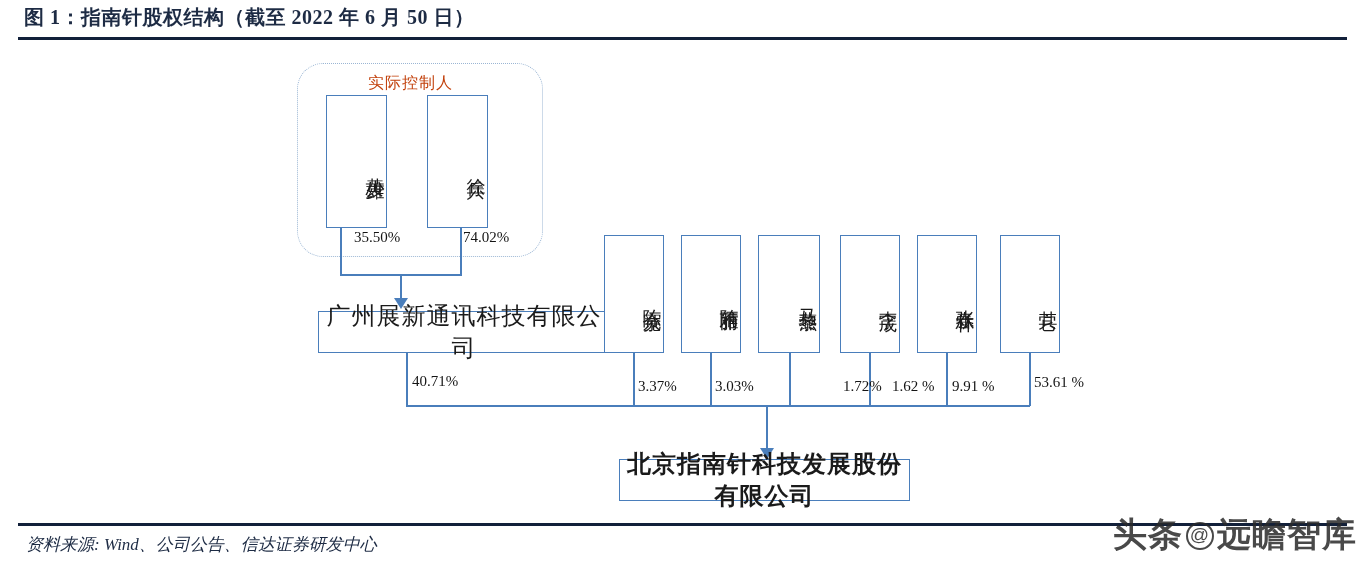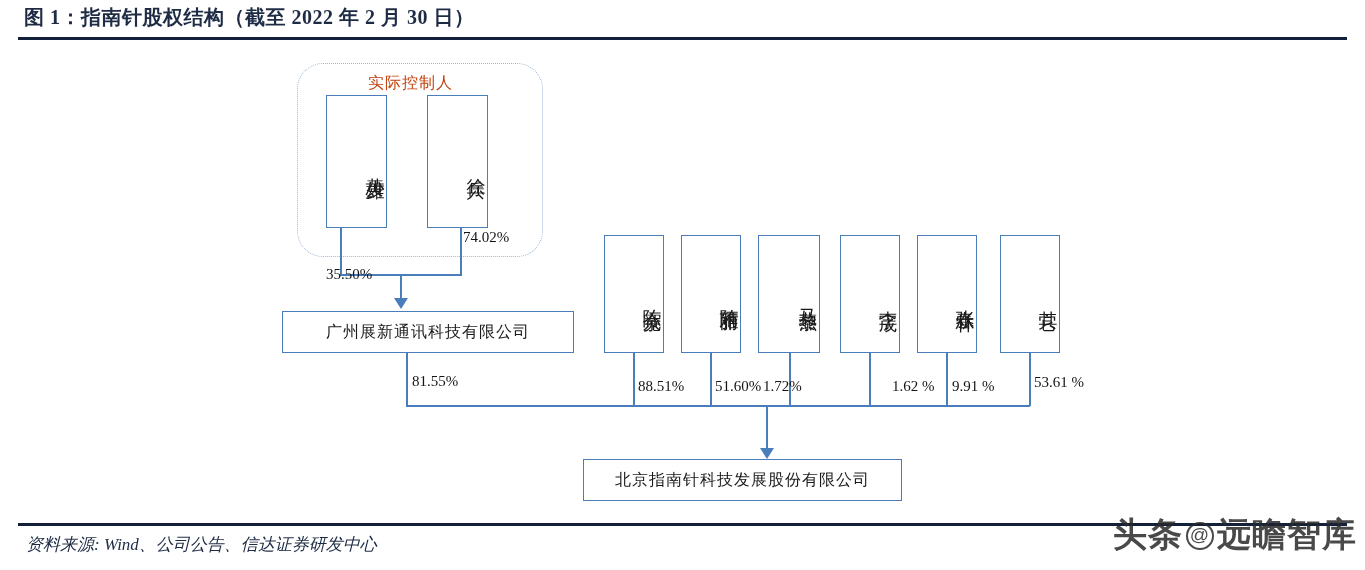--- a/index.html
+++ b/index.html
@@ -102,22 +102,23 @@
     font-size: 19px;
     line-height: 1.12;
     writing-mode: vertical-rl;
     text-orientation: upright;
     letter-spacing: 2px;
     padding-top: 6px;
     align-items: flex-start;
     justify-content: center;
   }
   .node-company {
-    font-size: 16px;
+    font-size: 24px;
     letter-spacing: 1px;
+    margin-left: 36px;
   }
   .group-box {
     position: absolute;
     box-sizing: border-box;
     border: 1.6px dotted #9bb6d4;
     border-radius: 26px;
     background: transparent;
   }
   .group-label {
     position: absolute;
@@ -146,49 +147,49 @@
     color: #141414;
     white-space: nowrap;
     font-family: "Liberation Serif", "DejaVu Serif", serif;
   }
 </style>
 </head>
 <body>
 
 <div id="page">
 
-  <div id="fig-title">图 1：指南针股权结构（截至 2022 年 2 月 30 日）</div>
+  <div id="fig-title">图 1：指南针股权结构（截至 2022 年 6 月 50 日）</div>
   <div id="title-rule"></div>
 
   <div id="diagram">
 
     <div class="group-box" style="left:297px; top:63px; width:246px; height:194px;"></div>
     <div class="group-label" style="left:368px; top:73px;">实际控制人</div>
 
     <div class="node node-person" style="left:326px; top:95px; width:61px; height:133px;">
       <span>黄少雄</span>
     </div>
     <div class="node node-person" style="left:427px; top:95px; width:61px; height:133px;">
       <span>徐兵</span>
     </div>
 
     <div class="ln ln-v" style="left:340px; top:228px; height:47px;"></div>
     <div class="ln ln-v" style="left:460px; top:228px; height:47px;"></div>
     <div class="ln ln-h" style="left:340px; top:274px; width:122px;"></div>
     <div class="ln ln-v" style="left:400px; top:274px; height:25px;"></div>
     <div class="arrow-down" style="left:394px; top:298px;"></div>
 
-    <div class="pct" style="left:326px; top:229px;margin-top:37px;">35.50%</div>
+    <div class="pct" style="left:354px; top:229px;">35.50%</div>
     <div class="pct" style="left:463px; top:229px;">74.02%</div>
 
     <div class="node node-company" style="left:282px; top:311px; width:292px; height:42px;">
       <span>广州展新通讯科技有限公司</span>
     </div>
     <div class="ln ln-v" style="left:406px; top:353px; height:53px;"></div>
-    <div class="pct" style="left:412px; top:373px;">81.55%</div>
+    <div class="pct" style="left:412px; top:373px;">40.71%</div>
 
     <div class="node node-person" style="left:604px; top:235px; width:60px; height:118px;">
       <span>陈宽余</span>
     </div>
     <div class="node node-person" style="left:681px; top:235px; width:60px; height:118px;">
       <span>隋雅丽</span>
     </div>
     <div class="node node-person" style="left:758px; top:235px; width:62px; height:118px;">
       <span>马燕黎</span>
     </div>
@@ -202,32 +203,32 @@
       <span>其它</span>
     </div>
 
     <div class="ln ln-v" style="left:633px; top:353px; height:53px;"></div>
     <div class="ln ln-v" style="left:710px; top:353px; height:53px;"></div>
     <div class="ln ln-v" style="left:789px; top:353px; height:53px;"></div>
     <div class="ln ln-v" style="left:869px; top:353px; height:53px;"></div>
     <div class="ln ln-v" style="left:946px; top:353px; height:53px;"></div>
     <div class="ln ln-v" style="left:1029px; top:353px; height:53px;"></div>
 
-    <div class="pct" style="left:638px; top:378px;">88.51%</div>
-    <div class="pct" style="left:715px; top:378px;">51.60%</div>
-    <div class="pct" style="left:763px; top:378px;">1.72%</div>
+    <div class="pct" style="left:638px; top:378px;">3.37%</div>
+    <div class="pct" style="left:715px; top:378px;">3.03%</div>
+    <div class="pct" style="left:843px; top:378px;">1.72%</div>
     <div class="pct" style="left:892px; top:378px;">1.62 %</div>
     <div class="pct" style="left:952px; top:378px;">9.91 %</div>
     <div class="pct" style="left:1034px; top:374px;">53.61 %</div>
 
     <div class="ln ln-h" style="left:406px; top:405px; width:624px;"></div>
     <div class="ln ln-v" style="left:766px; top:405px; height:44px;"></div>
     <div class="arrow-down" style="left:760px; top:448px;"></div>
 
-    <div class="node node-company" style="left:583px; top:459px; width:319px; height:42px;">
+    <div class="node node-company" style="left:583px; top:459px; width:291px; height:42px;font-weight:bold;">
       <span>北京指南针科技发展股份有限公司</span>
     </div>
 
   </div>
 
   <div id="footer-rule"></div>
   <div id="source-note">资料来源: Wind、公司公告、信达证券研发中心</div>
   <div id="watermark">
     <span>头条</span><span class="wm-at">@</span><span>远瞻智库</span>
   </div>

